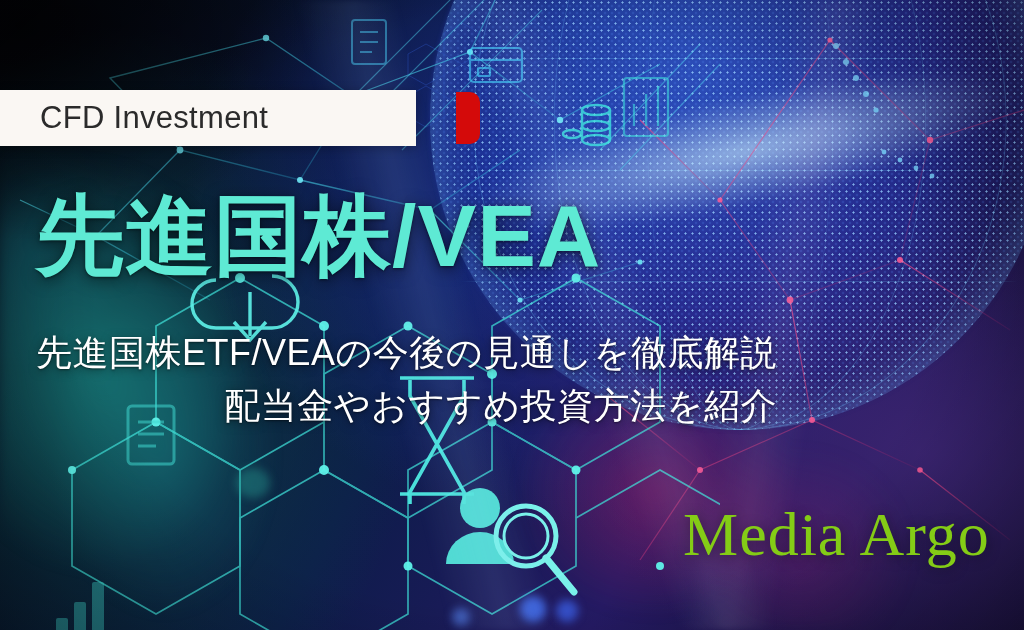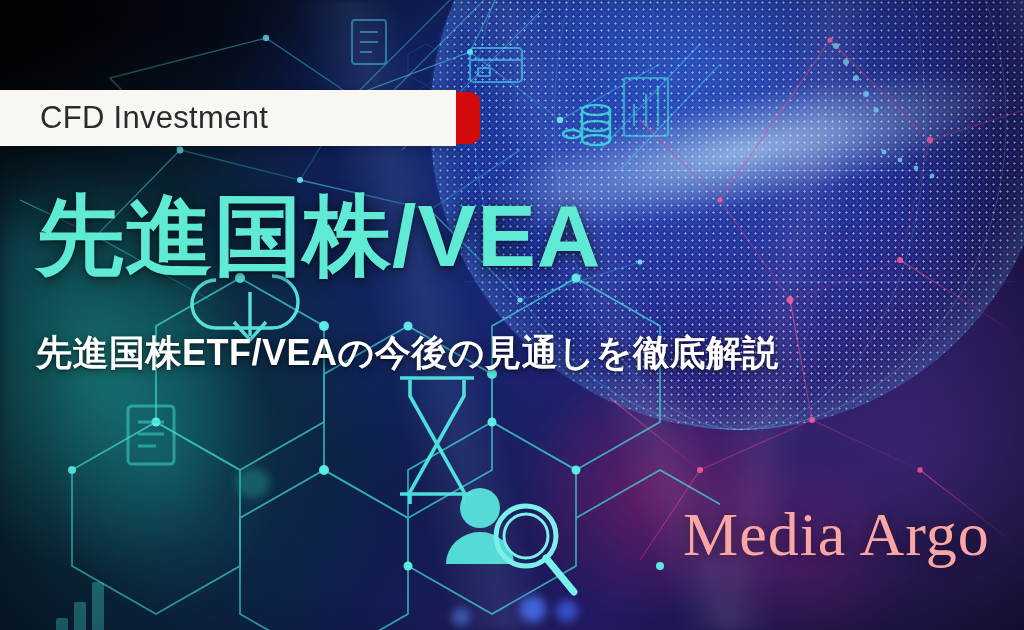--- a/index.html
+++ b/index.html
@@ -119,21 +119,21 @@
       linear-gradient(70deg, rgba(200,225,255,0) 54%, rgba(200,225,255,0.08) 58%, rgba(200,225,255,0) 62%),
       linear-gradient(100deg, rgba(255,200,230,0) 70%, rgba(255,200,230,0.07) 74%, rgba(255,200,230,0) 78%);
     filter: blur(3px);
   }
   .bokeh { position: absolute; border-radius: 50%; filter: blur(4px); }
 
   
   .eyebrow-band {
     position: absolute;
     left: 0; top: 90px;
-    width: 456px; height: 56px;
+    width: 416px; height: 56px;
     background: #faf7f3;
     display: flex; align-items: center;
     box-shadow: 0 2px 10px rgba(0,0,0,0.28);
   }
   .eyebrow-text {
     margin-left: 40px;
     font-size: 31px;
     letter-spacing: 0.3px;
     color: #2b2b2b;
     font-weight: 400;
@@ -159,34 +159,34 @@
     white-space: nowrap;
     text-shadow: 0 3px 16px rgba(0,0,0,0.55), 0 1px 3px rgba(0,0,0,0.5);
   }
 
   .subhead {
     position: absolute;
     left: 36px; top: 326px;
     color: #ffffff;
     font-size: 36px;
     line-height: 53px;
-    font-weight: 700;
+    font-weight: 400;
     letter-spacing: 0.5px;
     white-space: nowrap;
     text-shadow: 0 2px 10px rgba(0,0,0,0.55), 0 1px 2px rgba(0,0,0,0.45);
     text-align: right;
   }
 
   .brand {
     position: absolute;
     left: 683px; top: 503px;
     font-family: "Liberation Serif", "DejaVu Serif", serif;
     font-size: 62px;
     line-height: 1;
-    color: #fca5a5;
+    color: #84cc16;
     letter-spacing: 1px;
     white-space: nowrap;
     text-shadow: 0 2px 14px rgba(0,0,0,0.45);
   }
 </style>
 </head>
 <body>
 
 <div id="stage">
 
@@ -400,17 +400,18 @@
 
   <div class="eyebrow-band">
     <div class="eyebrow-text">CFD Investment</div>
   </div>
   <div class="eyebrow-tab"></div>
 
   <div class="headline">先進国株/VEA</div>
 
   <div class="subhead">
     <div>先進国株ETF/VEAの今後の見通しを徹底解説</div>
+    <div>配当金やおすすめ投資方法を紹介</div>
   </div>
 
   <div class="brand">Media Argo</div>
 
 </div>
 
 </body></html>

